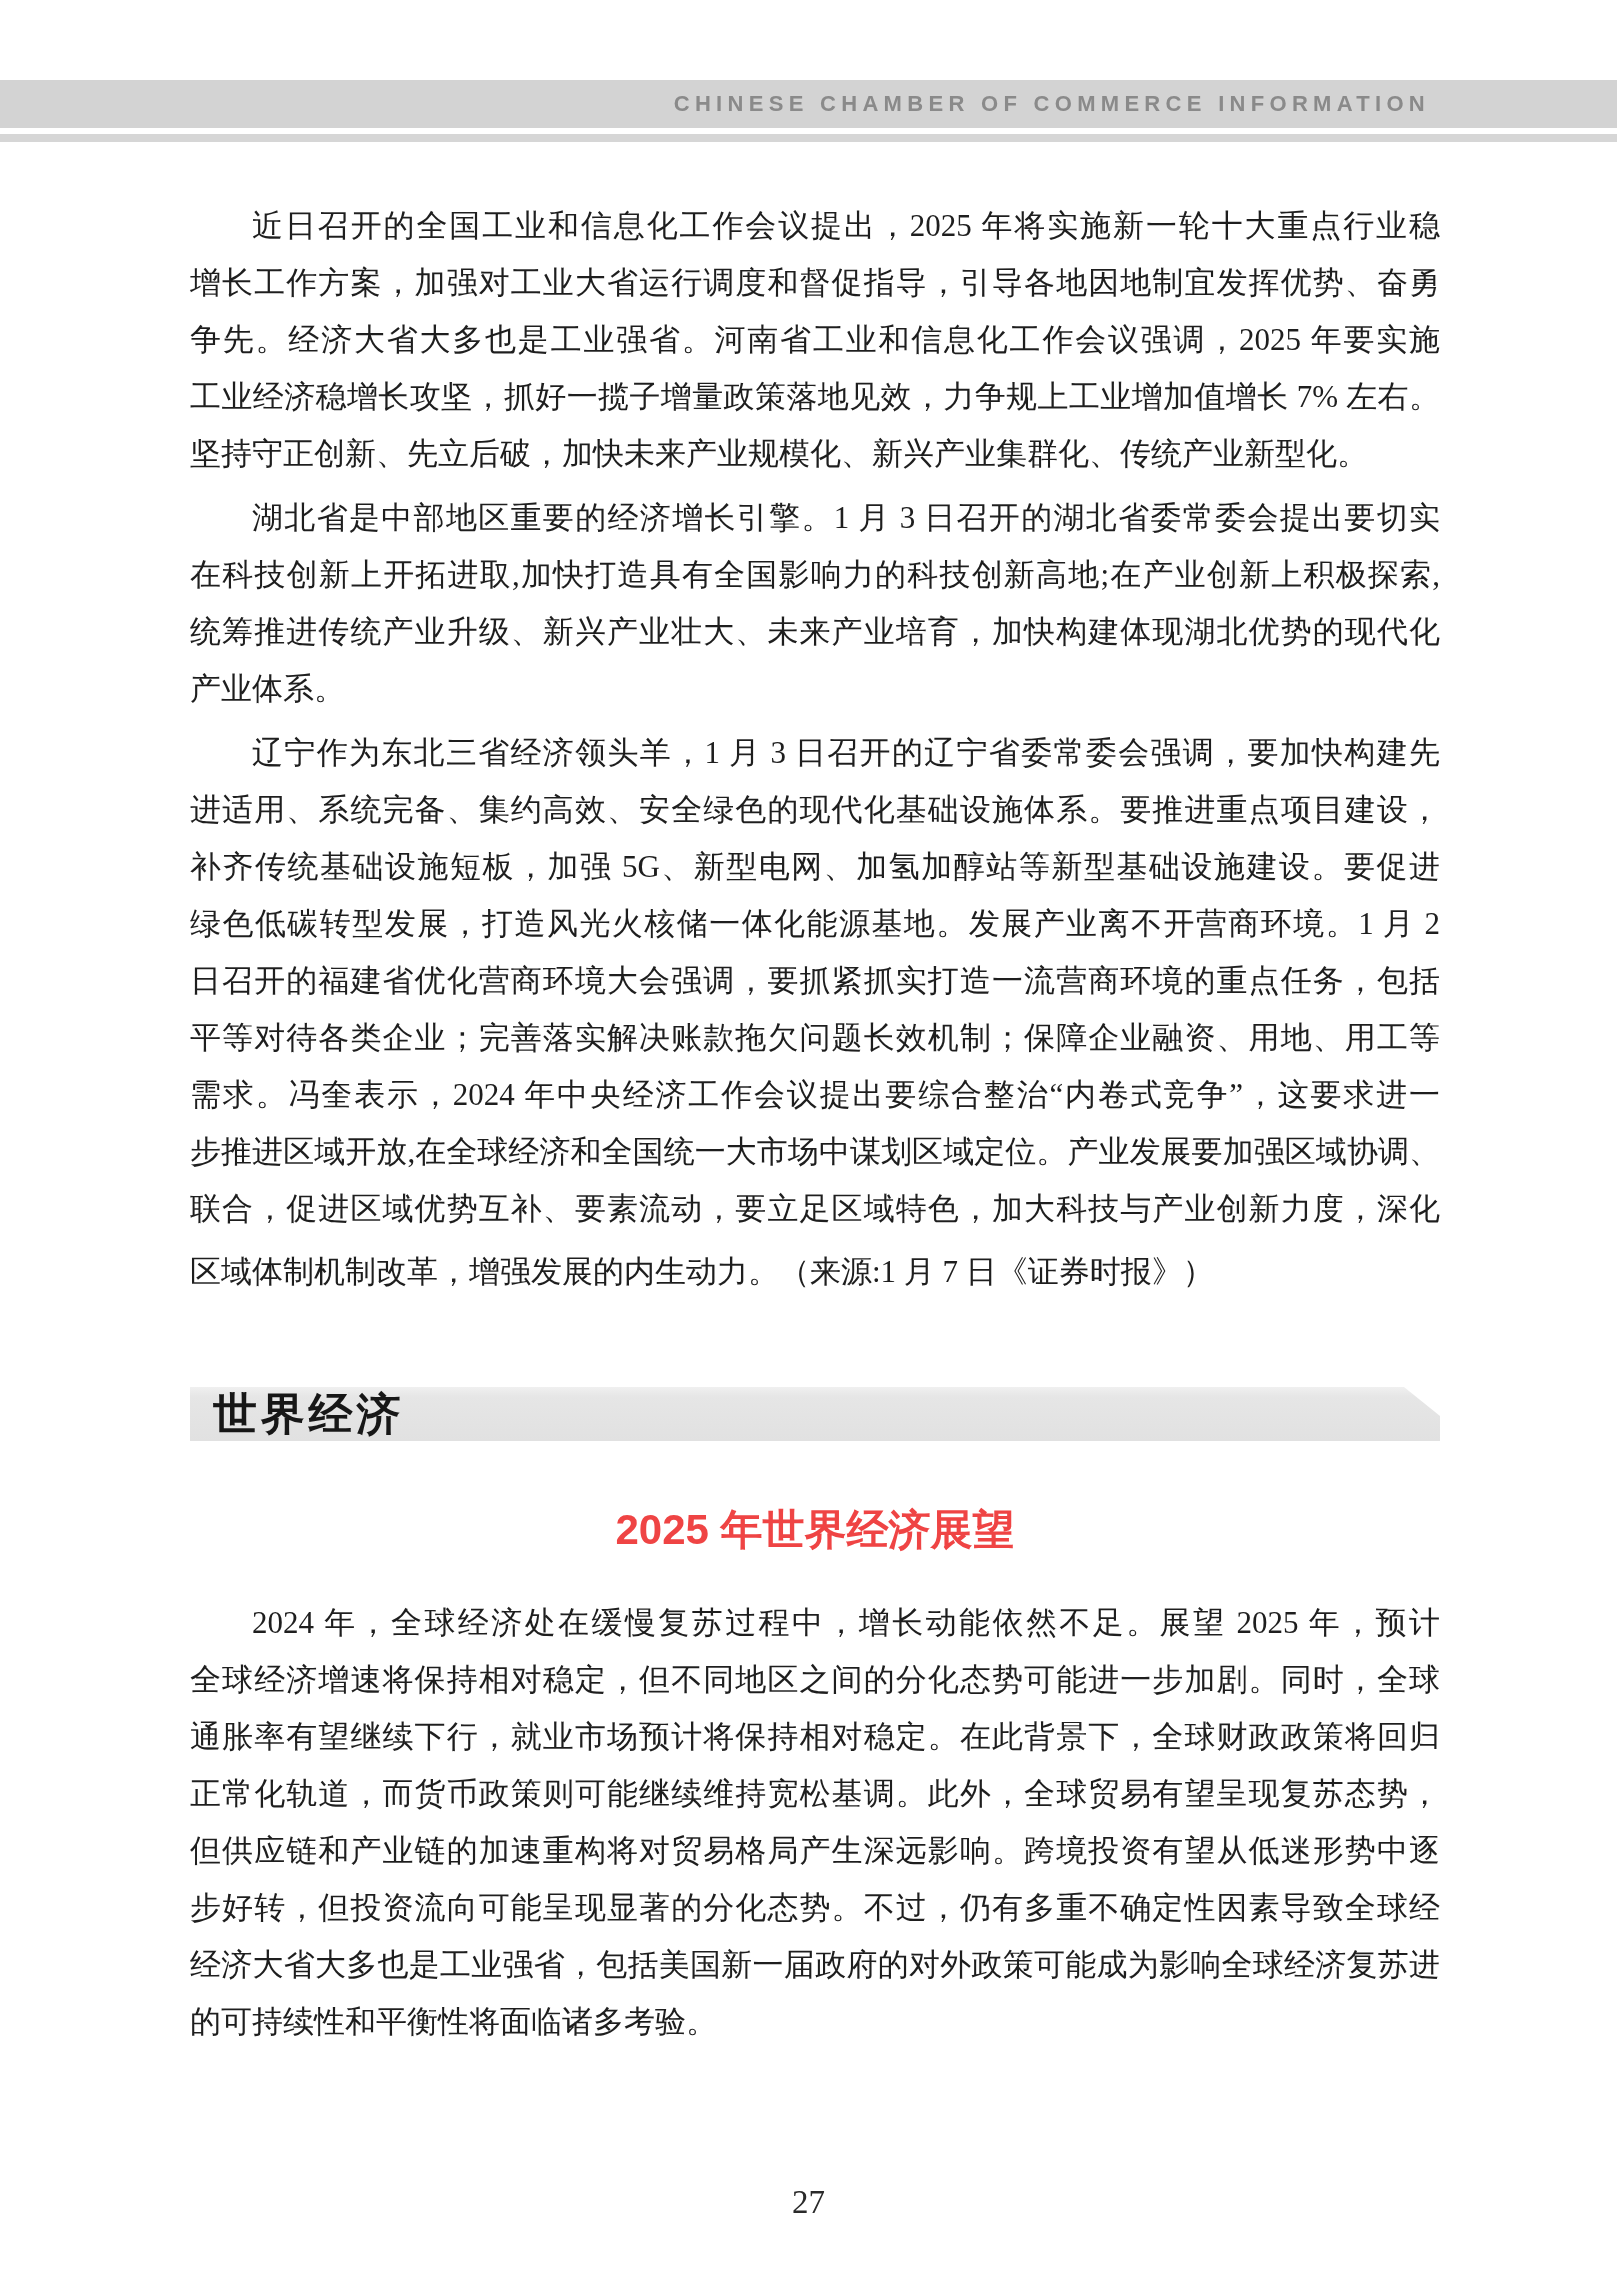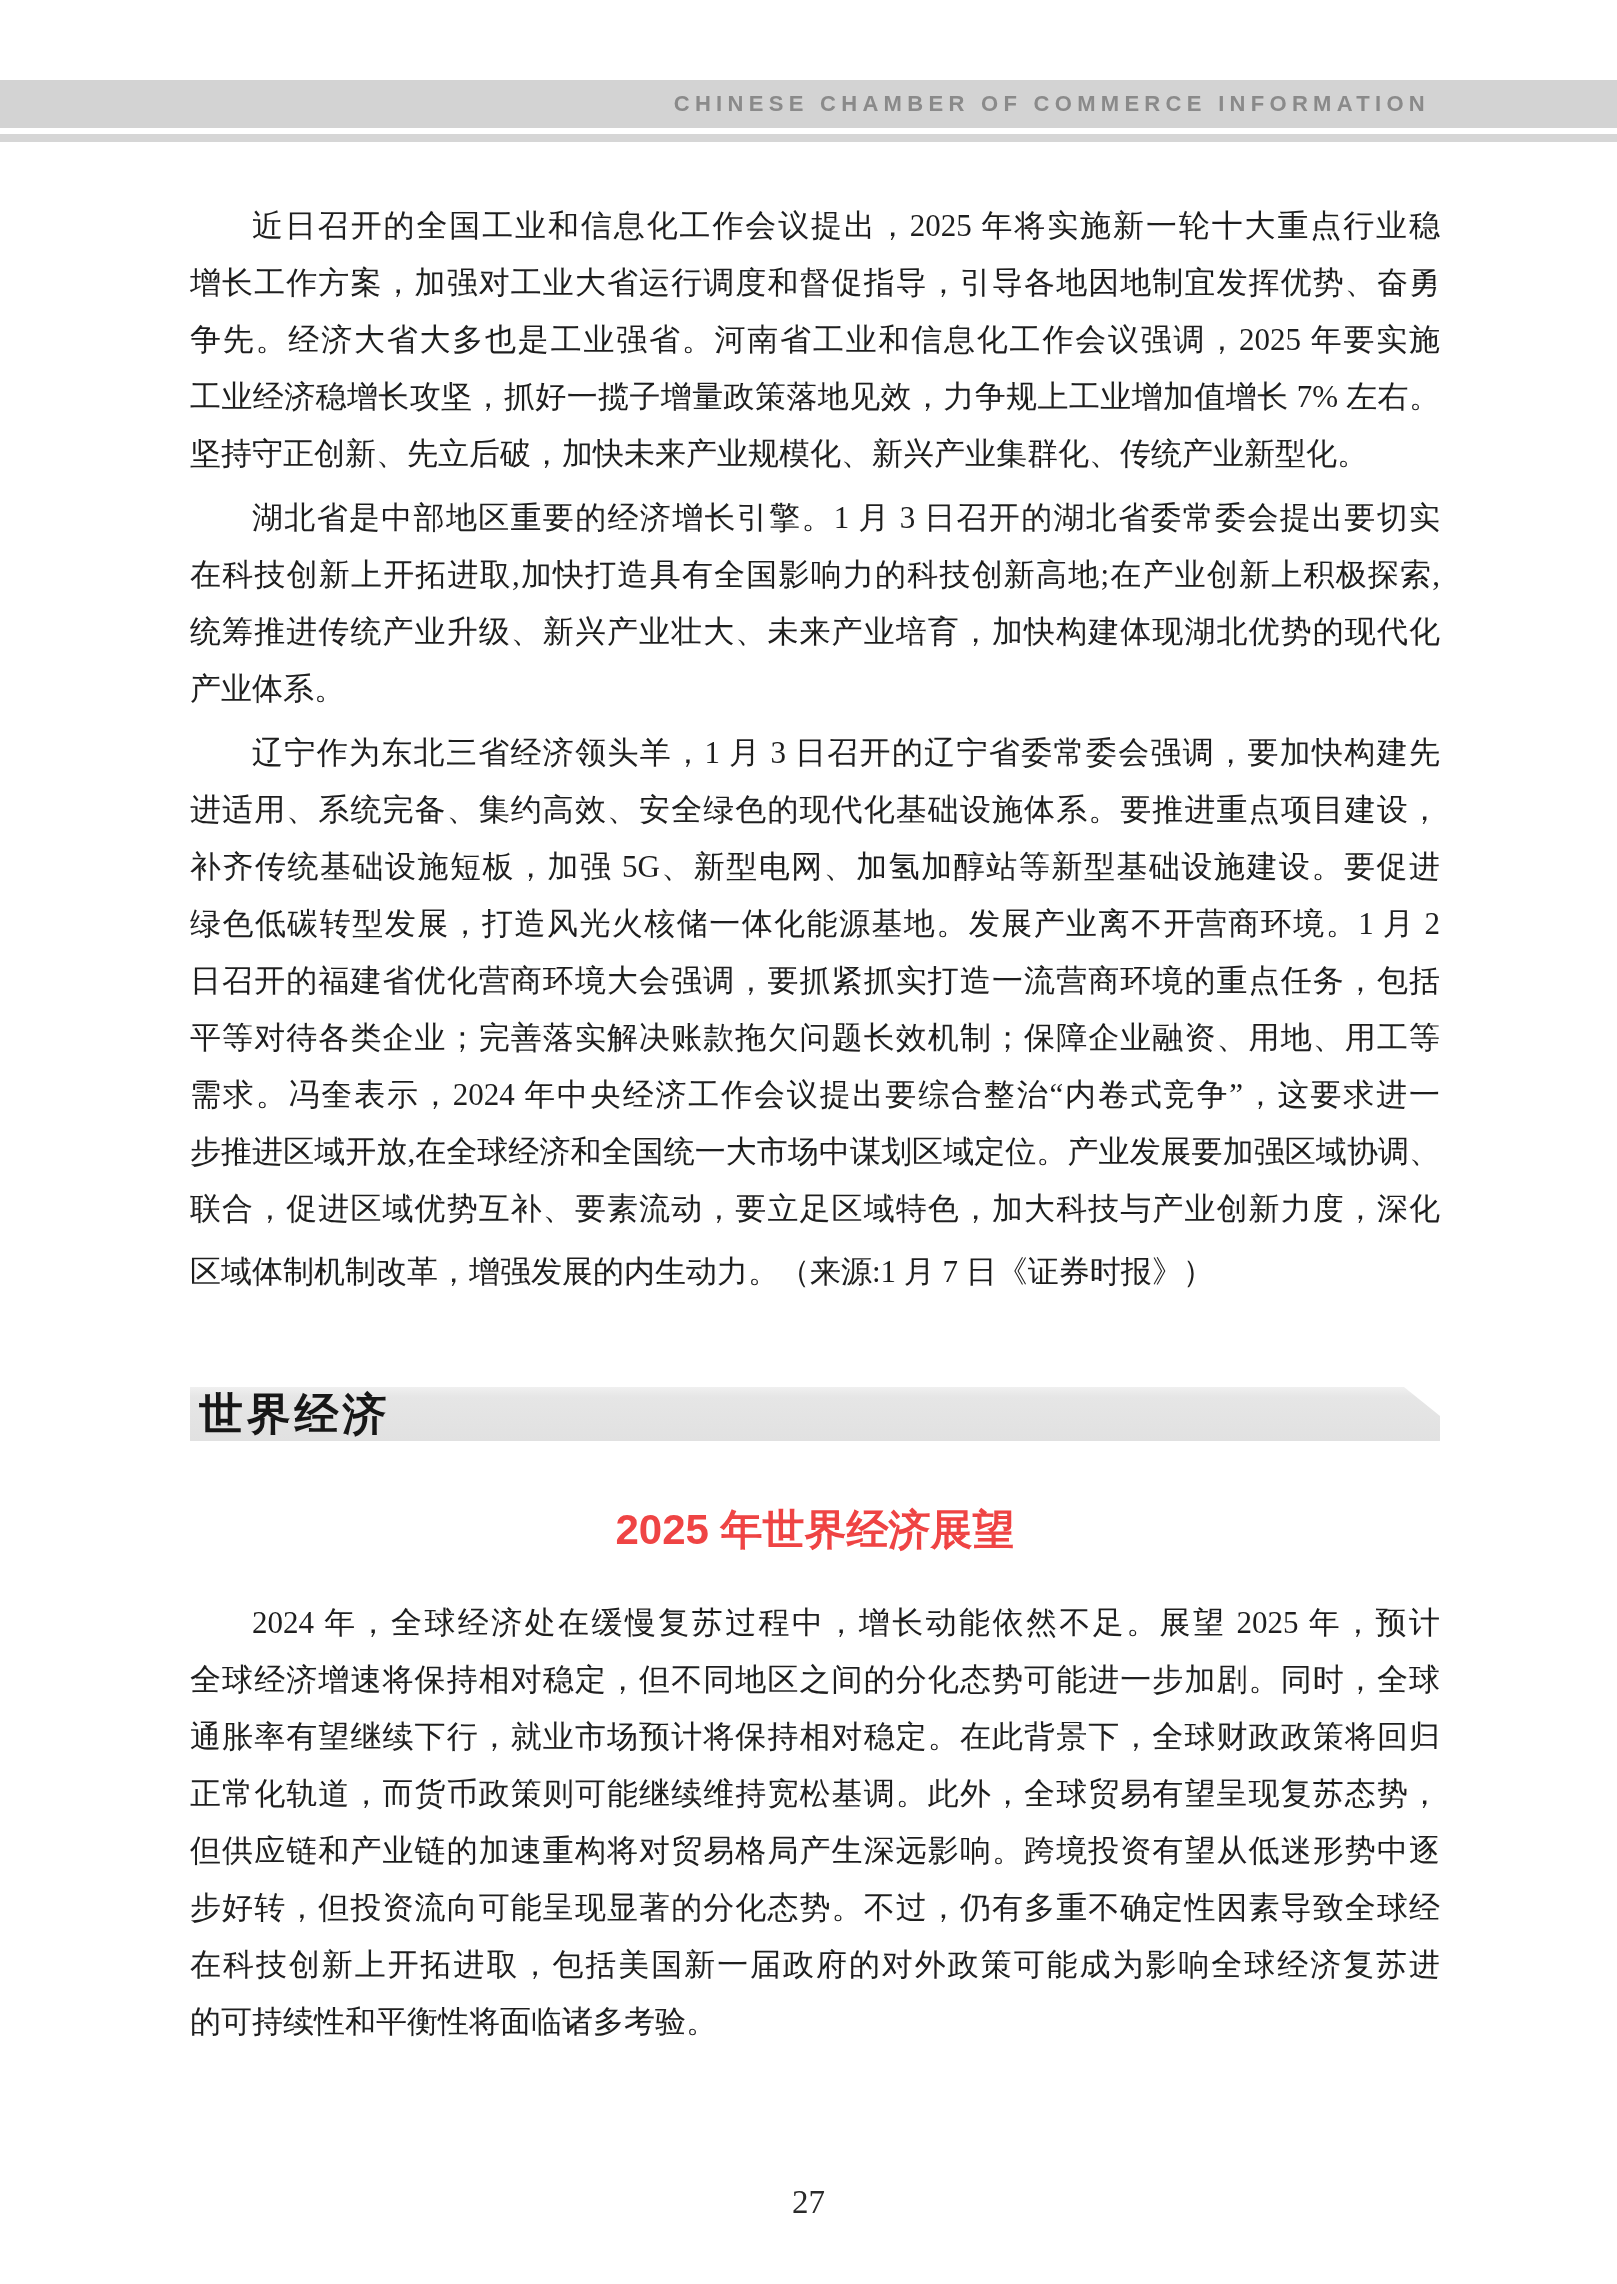--- a/index.html
+++ b/index.html
@@ -27,21 +27,21 @@
   .bodyline.firstline{text-indent:62px;}
   .closing-line{display:flex;justify-content:flex-start;line-height:57px;}
   .closing-line .left-part{white-space:nowrap;}
   .closing-line .right-part{white-space:nowrap;}
   .section-banner{
     position:absolute;left:190px;top:1387px;width:1250px;height:54px;
     background:linear-gradient(180deg,#f0f0f0 0%,#e6e6e6 18%,#e1e1e1 100%);
     clip-path:polygon(0 0, calc(100% - 36px) 0, 100% 29px, 100% 100%, 0 100%);
   }
   .section-banner-label{
-    height:54px;line-height:56px;padding-left:9px;
+    height:54px;line-height:56px;padding-left:23px;
     font-family:"Liberation Serif","DejaVu Serif",serif;font-weight:bold;
     font-size:44px;letter-spacing:3.8px;color:#171717;
   }
   .article-title{
     position:absolute;left:190px;top:1505px;width:1250px;text-align:center;
     font-family:"Liberation Sans","DejaVu Sans",sans-serif;font-weight:bold;
     font-size:42px;line-height:50px;color:#ef4444;
   }
   .col-b{top:1594px;}
   .page-number{
@@ -97,21 +97,21 @@
   <div class="article-title">2025 年世界经济展望</div>
 
   <div class="bodycol col-b">
     <div class="para">
         <div class="bodyline firstline">2024 年，全球经济处在缓慢复苏过程中，增长动能依然不足。展望 2025 年，预计</div>
         <div class="bodyline">全球经济增速将保持相对稳定，但不同地区之间的分化态势可能进一步加剧。同时，全球</div>
         <div class="bodyline">通胀率有望继续下行，就业市场预计将保持相对稳定。在此背景下，全球财政政策将回归</div>
         <div class="bodyline">正常化轨道，而货币政策则可能继续维持宽松基调。此外，全球贸易有望呈现复苏态势，</div>
         <div class="bodyline">但供应链和产业链的加速重构将对贸易格局产生深远影响。跨境投资有望从低迷形势中逐</div>
         <div class="bodyline">步好转，但投资流向可能呈现显著的分化态势。不过，仍有多重不确定性因素导致全球经</div>
-        <div class="bodyline">在科技创新上开拓进取，包括美国新一届政府的对外政策可能成为影响全球经济复苏进</div>
+        <div class="bodyline">经济大省大多也是工业强省，包括美国新一届政府的对外政策可能成为影响全球经济复苏进</div>
         <div class="bodyline lastline">的可持续性和平衡性将面临诸多考验。</div>
       </div>
   </div>
 
   <div class="page-number">27</div>
 
 </div>
 
 
 </body></html>

